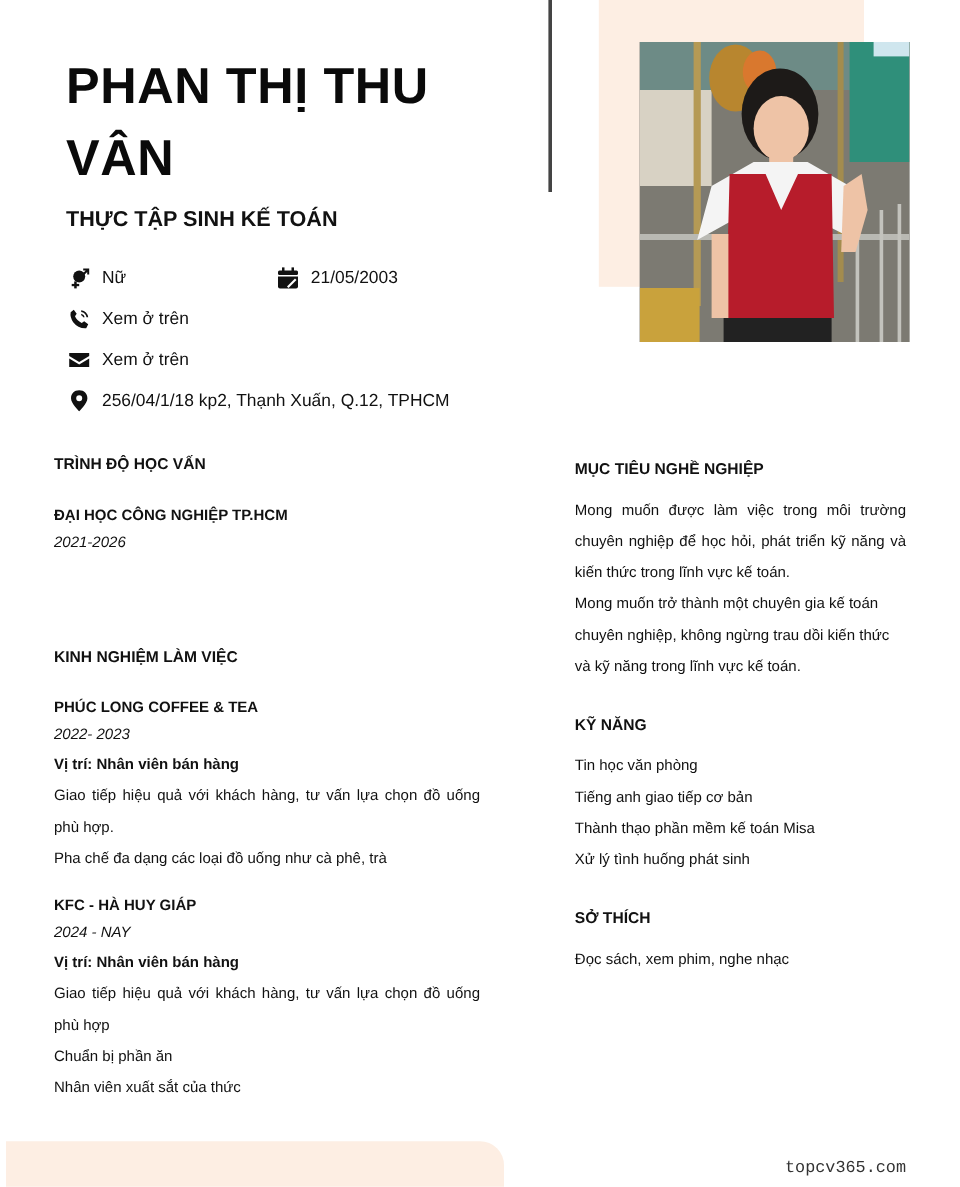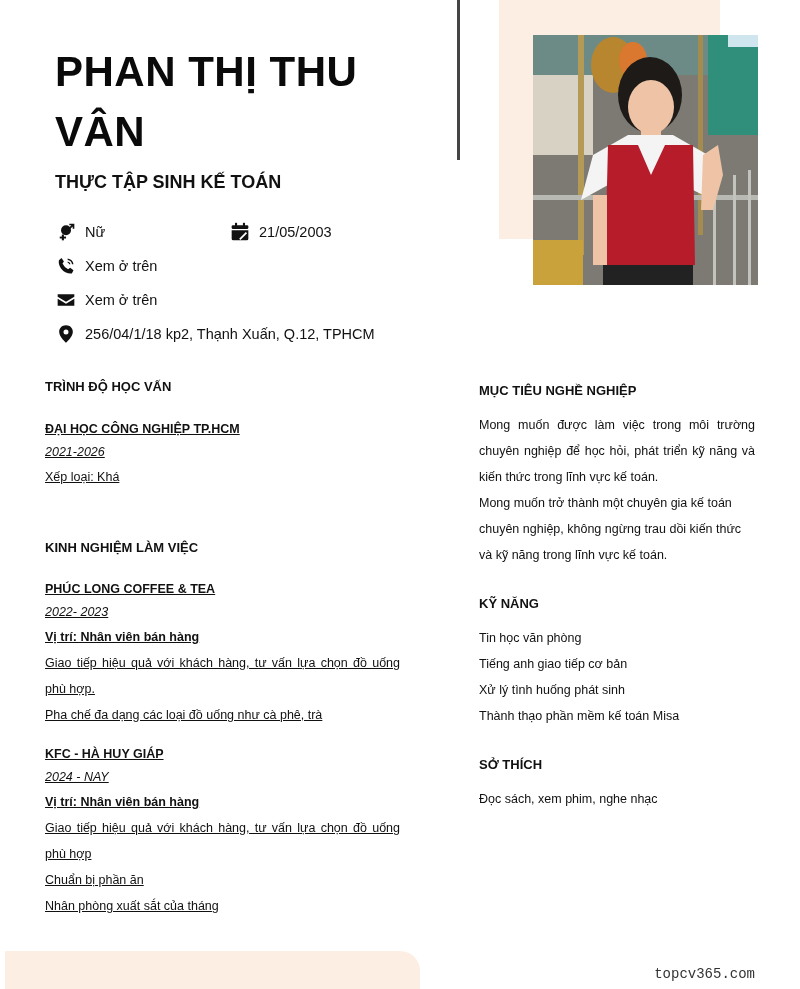--- a/index.html
+++ b/index.html
@@ -13,21 +13,21 @@
     .watermark { position: absolute; right: 45px; top: 966px; font-family: "Liberation Mono", "DejaVu Sans Mono", monospace; font-size: 14px; color: #333; }
 
     .name { position: absolute; left: 55px; top: 42px; width: 380px; font-size: 42px; font-weight: 700; line-height: 60px; letter-spacing: 0.5px; color: #0a0a0a; }
     .job-title { position: absolute; left: 55px; top: 172px; font-size: 18px; font-weight: 700; color: #111; }
 
     .contact-row { position: absolute; display: flex; align-items: center; font-size: 14.5px; color: #111; }
     .contact-row .icon { width: 22px; height: 22px; margin-right: 8px; display: inline-flex; align-items: center; justify-content: center; }
     .contact-row svg { width: 20px; height: 20px; fill: #111; }
 
     .section-title { position: absolute; font-size: 13px; font-weight: 700; color: #111; }
-    .block { position: absolute; font-size: 12.5px; color: #111; text-decoration: underline; }
+    .block { position: absolute; font-size: 12.5px; color: #111; }
     .block .org { font-weight: 700; font-size: 12.5px; line-height: 23px; }
     .block .period { font-style: italic; line-height: 23px; }
     .block .pos { font-weight: 700; line-height: 26px; }
     .block .line { line-height: 26px; }
     .block .just { text-align: justify; line-height: 26px; }
     .right-block { position: absolute; left: 479px; width: 276px; font-size: 12.5px; color: #111; }
     .right-block p { line-height: 26px; }
     .right-block .just { text-align: justify; }
   </style>
 </head>
@@ -117,50 +117,49 @@
         <path d="M12 1.5 C7 1.5 3.8 5 3.8 9.5 C3.8 15 12 22.5 12 22.5 C12 22.5 20.2 15 20.2 9.5 C20.2 5 17 1.5 12 1.5 Z M12 6.5 A3 3 0 1 1 12 12.5 A3 3 0 1 1 12 6.5 Z"></path>
       </svg>
   </span>
   <span>256/04/1/18 kp2, Thạnh Xuấn, Q.12, TPHCM</span>
 </div>
 
 <div class="section-title" style="left:45px; top:379px;">TRÌNH ĐỘ HỌC VẤN</div>
 <div class="block" style="left:45px; top:418px; width:360px;">
   <div class="org">ĐẠI HỌC CÔNG NGHIỆP TP.HCM</div>
   <div class="period">2021-2026</div>
-  <div class="line">Xếp loại: Khá</div>
 </div>
 
 <div class="section-title" style="left:45px; top:540px;">KINH NGHIỆM LÀM VIỆC</div>
 <div class="block" style="left:45px; top:578px; width:355px;">
   <div class="org">PHÚC LONG COFFEE &amp; TEA</div>
   <div class="period">2022- 2023</div>
   <div class="pos">Vị trí: Nhân viên bán hàng</div>
   <div class="just">Giao tiếp hiệu quả với khách hàng, tư vấn lựa chọn đồ uống phù hợp.</div>
   <div class="line">Pha chế đa dạng các loại đồ uống như cà phê, trà</div>
 </div>
 <div class="block" style="left:45px; top:743px; width:355px;">
   <div class="org">KFC - HÀ HUY GIÁP</div>
   <div class="period">2024 - NAY</div>
   <div class="pos">Vị trí: Nhân viên bán hàng</div>
   <div class="just">Giao tiếp hiệu quả với khách hàng, tư vấn lựa chọn đồ uống phù hợp</div>
   <div class="line">Chuẩn bị phần ăn</div>
-  <div class="line">Nhân phòng xuất sắt của tháng</div>
+  <div class="line">Nhân viên xuất sắt của thức</div>
 </div>
 
 <div class="section-title" style="left:479px; top:383px;">MỤC TIÊU NGHỀ NGHIỆP</div>
 <div class="right-block" style="top:412px;">
   <p class="just">Mong muốn được làm việc trong môi trường chuyên nghiệp để học hỏi, phát triển kỹ năng và kiến thức trong lĩnh vực kế toán.</p>
   <p>Mong muốn trở thành một chuyên gia kế toán chuyên nghiệp, không ngừng trau dồi kiến thức và kỹ năng trong lĩnh vực kế toán.</p>
 </div>
 
 <div class="section-title" style="left:479px; top:596px;">KỸ NĂNG</div>
 <div class="right-block" style="top:625px;">
   <p>Tin học văn phòng</p>
   <p>Tiếng anh giao tiếp cơ bản</p>
+  <p>Thành thạo phần mềm kế toán Misa</p>
   <p>Xử lý tình huống phát sinh</p>
-  <p>Thành thạo phần mềm kế toán Misa</p>
 </div>
 
 <div class="section-title" style="left:479px; top:757px;">SỞ THÍCH</div>
 <div class="right-block" style="top:786px;">
   <p>Đọc sách, xem phim, nghe nhạc</p>
 </div>
 
 </body></html>

